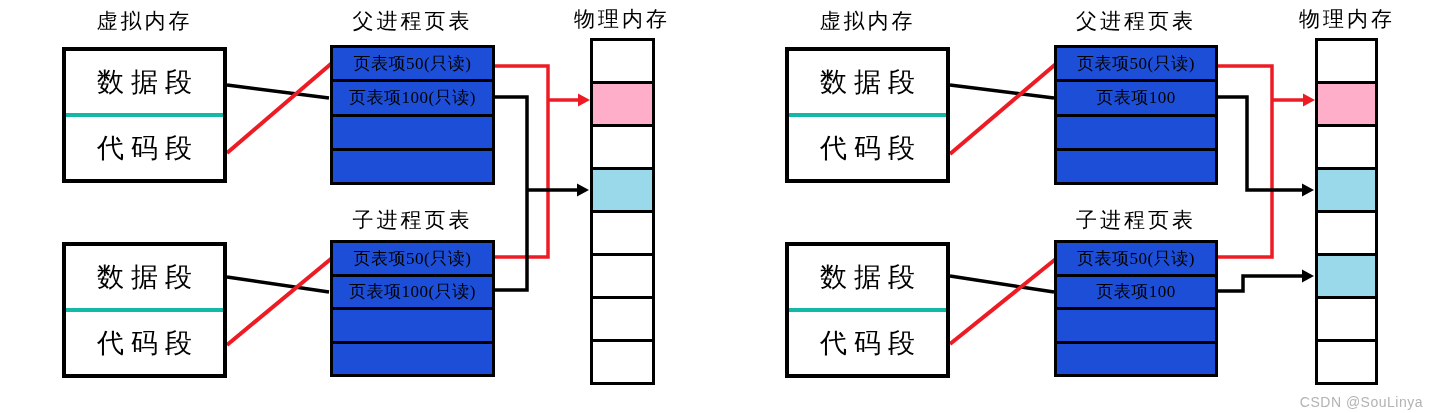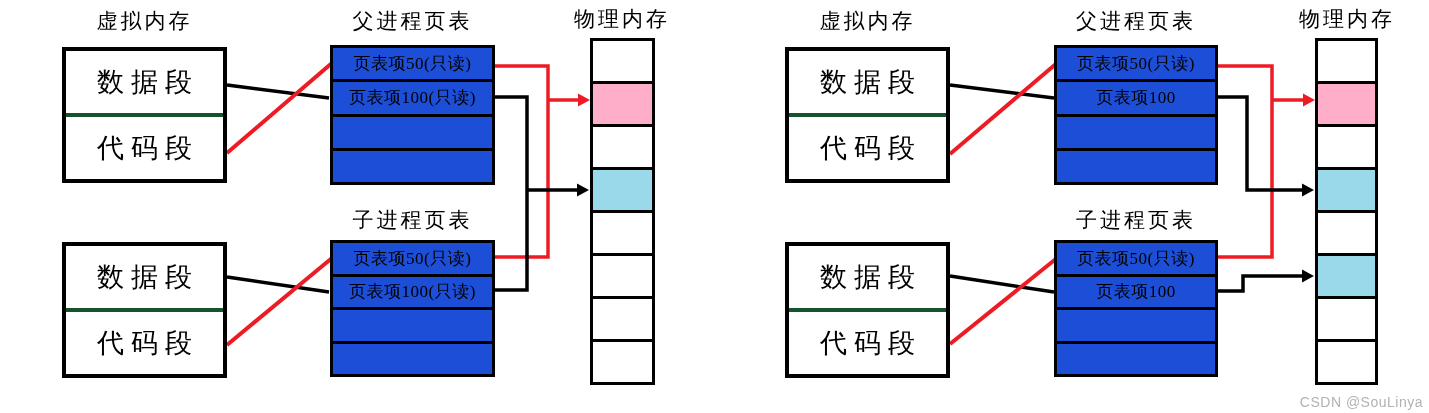--- a/index.html
+++ b/index.html
@@ -4,21 +4,21 @@
 <style>
   html,body{margin:0;padding:0;background:#ffffff;}
   .canvas{position:relative;width:1429px;height:413px;background:#ffffff;
           font-family:"Liberation Serif",serif;color:#000;overflow:hidden;}
   .title{position:absolute;text-align:center;font-size:21px;letter-spacing:3px;
          white-space:nowrap;line-height:26px;}
   .vmbox{position:absolute;border:4px solid #000;box-sizing:border-box;
          display:flex;flex-direction:column;background:#fff;}
   .vmcell{flex:1;display:flex;align-items:center;justify-content:center;
           font-size:27px;letter-spacing:7px;padding-left:7px;}
-  .vmcell.top{border-bottom:4px solid #14532d;}
+  .vmcell.top{border-bottom:4px solid #14b8a6;}
   .ptable{position:absolute;border:3px solid #000;box-sizing:border-box;
           display:flex;flex-direction:column;background:#1d4ed8;}
   .trow{flex:1;display:flex;align-items:center;justify-content:center;
         font-size:17px;letter-spacing:0.5px;white-space:nowrap;}
   .trow:not(:last-child){border-bottom:3px solid #000;}
   .memcol{position:absolute;border:3px solid #000;box-sizing:border-box;
           display:flex;flex-direction:column;background:#fff;}
   .mcell{flex:1;background:#fff;}
   .mcell:not(:last-child){border-bottom:3px solid #000;}
   svg.lines{position:absolute;left:0;top:0;width:1429px;height:413px;

